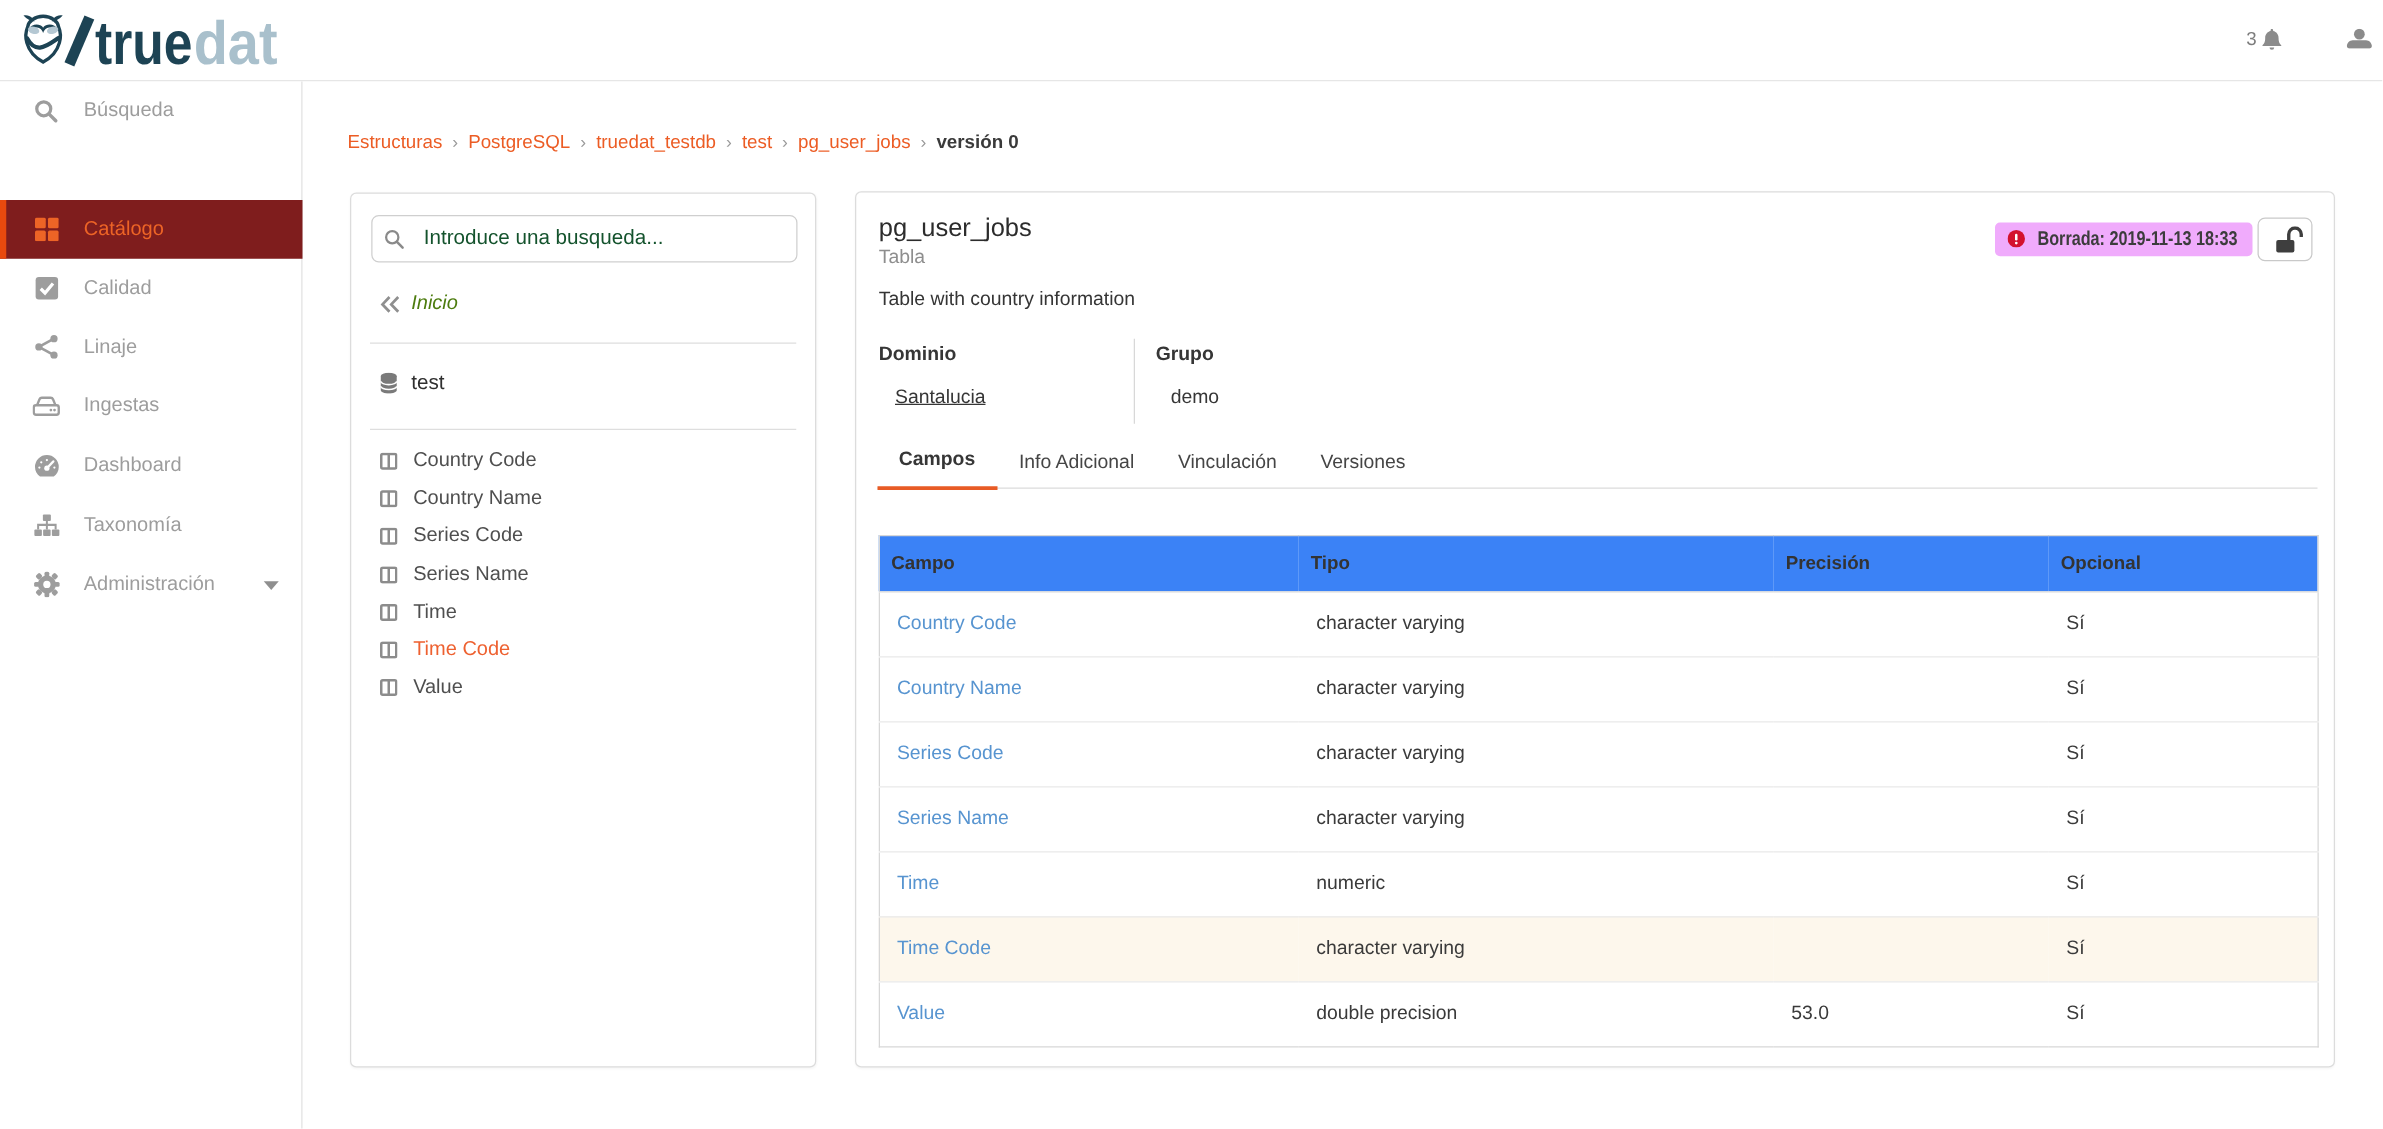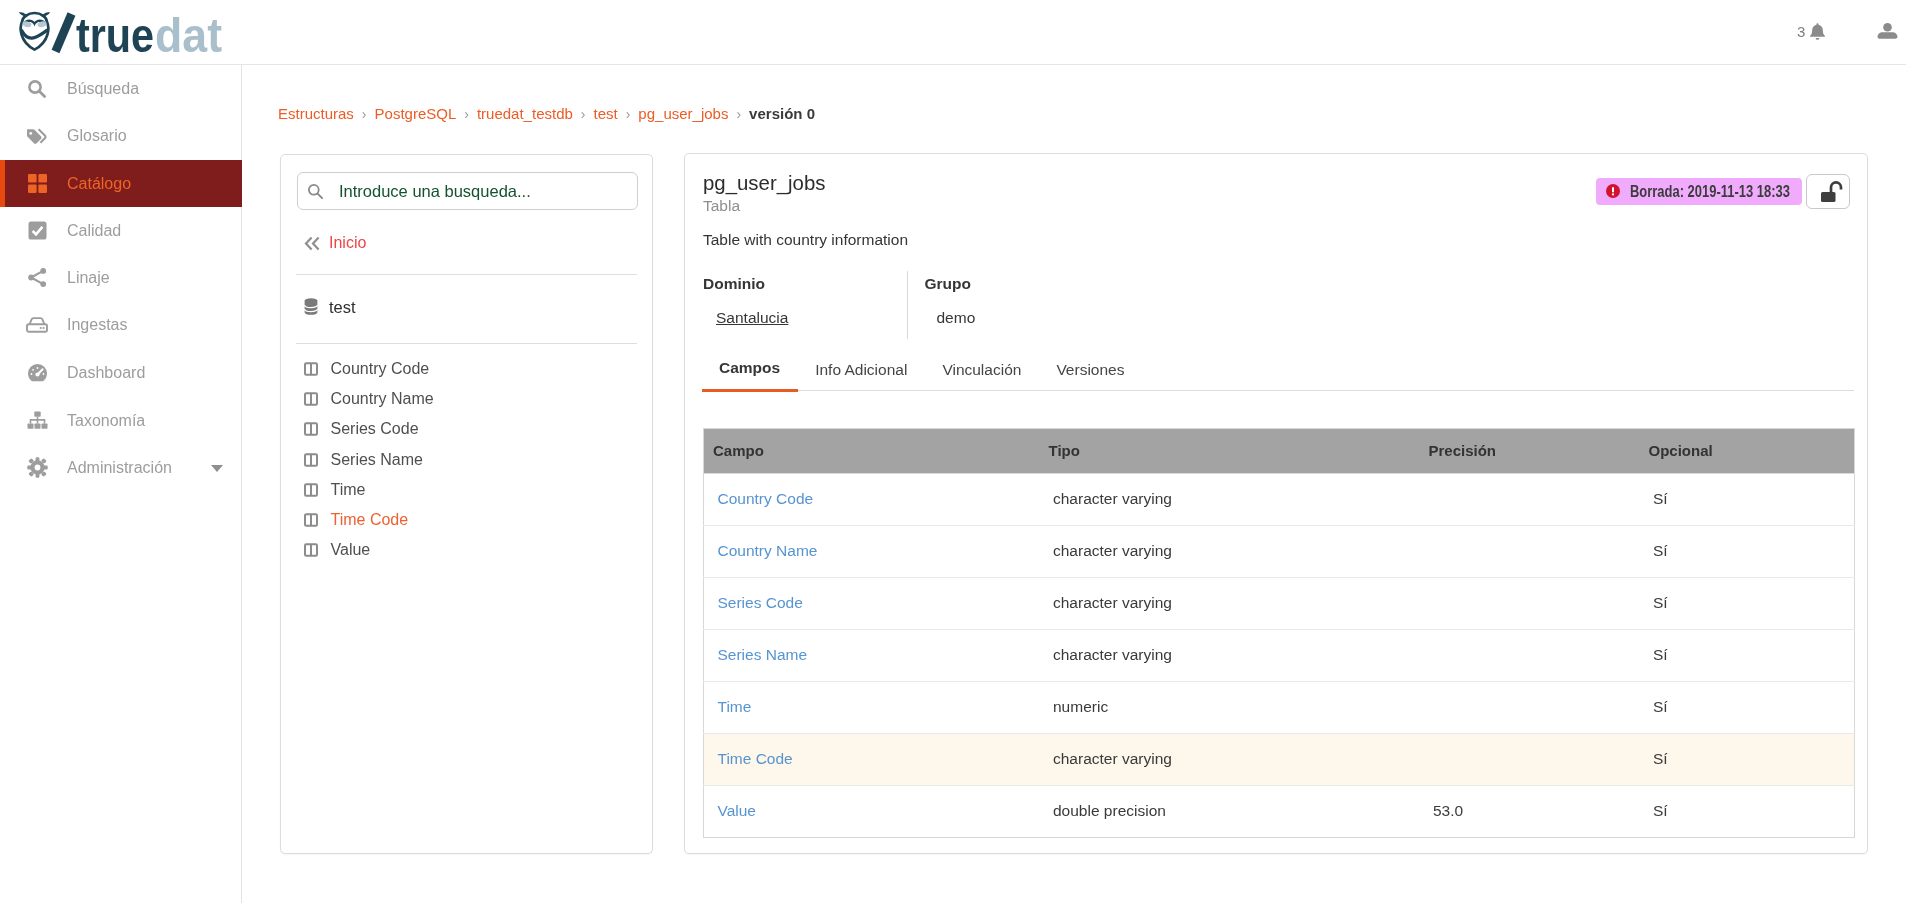--- a/index.html
+++ b/index.html
@@ -17,21 +17,21 @@
 .sitem.active .lbl { color:#ed6426; }
 
 .card { position:absolute; background:#fff; border:1px solid #dcdcdc; border-radius:5px; box-shadow:0 1px 2px rgba(0,0,0,0.04); }
 .bsep { color:#9a9a9a; font-size:14px; margin:0 8px; }
 .tab { padding:0 17.5px 3px; display:flex; align-items:center; font-size:15.5px; color:#454545; height:41px; }
 .fitem { position:absolute; left:0; width:373px; height:30.2px; }
 .fitem svg { position:absolute; left:23px; top:50%; transform:translateY(-50%); }
 .fitem span { position:absolute; left:49.5px; top:50%; transform:translateY(-50%); font-size:16px; color:#4f4f4f; }
 .fitem.orange span { color:#ee6130; }
 #dtable { border:1px solid #d7d7d7; }
-#dtable th { text-align:left; font-size:15px; font-weight:bold; color:#333; background:#a3a3a3; height:45px; padding:0 0 0 9.5px; border:0; }
+#dtable th { text-align:left; font-size:15px; font-weight:bold; color:#333; background:#3b82f6; height:45px; padding:0 0 0 9.5px; border:0; }
 #dtable thead tr { border-bottom:1px solid #d9d9d9; }
 #dtable tbody tr { border-top:1px solid #e9e9e9; height:52px; }
 #dtable td { font-size:15.5px; color:#3a3a3a; padding:0 0 0 14px; }
 #dtable td.blue { color:#5794d0; }
 #dtable tr.cream { background:#fdf7ec; }
 </style>
 </head>
 <body>
 <div id="header">
   <svg class="abs" style="left:17px; top:10px;" width="210" height="46" viewBox="0 0 210 46">
@@ -63,30 +63,20 @@
 </div>
 <div id="sidebar">
   <div class="sitem" style="top:0px;padding-left:28px;">
     <span class="ico">
         <svg width="20" height="20" viewBox="0 0 20 20">
           <circle cx="8" cy="8" r="5.6" fill="none" stroke="#9d9d9d" stroke-width="2.6"></circle>
           <line x1="12.3" y1="12.3" x2="17.6" y2="17.6" stroke="#9d9d9d" stroke-width="2.8" stroke-linecap="round"></line>
         </svg>
       </span>
     <span class="lbl">Búsqueda</span>
-  </div>
-  <div class="sitem" style="top:47px;">
-    <span class="ico">
-        <svg width="22" height="20" viewBox="0 0 22 20">
-          <path d="M1 4.1 L1 9.4 c0 .55.22 1.08.6 1.47 l6.3 6.3 c.78.78 2.05.78 2.83 0 l4.2-4.2 c.78-.78.78-2.05 0-2.83 L8.6 3.8 c-.39-.39-.92-.6-1.47-.6 H2 c-.55 0-1 .45-1 1 z" fill="#9d9d9d"></path>
-          <circle cx="4.7" cy="7.4" r="1.4" fill="#fff"></circle>
-          <path d="M12.6 3.2 l6.3 6.3 c.78.78.78 2.05 0 2.83 l-4.5 4.5" fill="none" stroke="#9d9d9d" stroke-width="2.1"></path>
-        </svg>
-      </span>
-    <span class="lbl">Glosario</span>
   </div>
   <div class="sitem active" style="top:95px;">
     <span class="ico">
         <svg width="19" height="19" viewBox="0 0 19 19">
           <g fill="#ed6426">
             <rect x="0" y="0" width="8.6" height="8.6" rx="1.3"></rect>
             <rect x="10.4" y="0" width="8.6" height="8.6" rx="1.3"></rect>
             <rect x="0" y="10.4" width="8.6" height="8.6" rx="1.3"></rect>
             <rect x="10.4" y="10.4" width="8.6" height="8.6" rx="1.3"></rect>
           </g>
@@ -197,21 +187,21 @@
     <span style="position:absolute; left:41px; top:50%; transform:translateY(-50%); font-size:16.5px; color:#14532d;text-align:right;">Introduce una busqueda...</span>
   </div>
   <div style="position:absolute; left:23px; top:80px; height:16px; display:flex; align-items:center;">
     <svg width="17" height="15" viewBox="0 0 17 15">
         <g fill="none" stroke="#8f8f8f" stroke-width="2.2">
           <polyline points="7.6,1.6 2,7.5 7.6,13.4"></polyline>
           <polyline points="14.6,1.6 9,7.5 14.6,13.4"></polyline>
         </g>
       </svg>
   </div>
-  <span style="position:absolute; left:48px; top:88px; transform:translateY(-50%); font-size:16px; color:#ef4444;">Inicio</span>
+  <span style="position:absolute; left:48px; top:88px; transform:translateY(-50%); font-size:16px; color:#4d7c0f;font-style:italic;">Inicio</span>
   <div style="position:absolute; left:15px; top:119px; width:341px; height:1px; background:#dedede;"></div>
   <svg style="position:absolute; left:23px; top:143px;" width="14" height="17" viewBox="0 0 13 16">
       <ellipse cx="6.5" cy="2.7" rx="6" ry="2.5" fill="#7a7a7a"></ellipse>
       <path d="M.5 2.7 v10.6 c0 1.38 2.69 2.5 6 2.5 s6-1.12 6-2.5 V2.7 z" fill="#7a7a7a"></path>
       <path d="M.5 6.6 a6 2.5 0 0 0 12 0 M.5 10.3 a6 2.5 0 0 0 12 0" fill="none" stroke="#fff" stroke-width="1.2"></path>
     </svg>
   <span style="position:absolute; left:48px; top:151.5px; transform:translateY(-50%); font-size:16.5px; color:#2f2f2f;">test</span>
   <div style="position:absolute; left:15px; top:187.7px; width:341px; height:1px; background:#dedede;"></div>
   <div id="fieldlist" style="position:absolute; left:0; top:199px; width:373px;">
 <div class="fitem" style="top:0.0px;">

